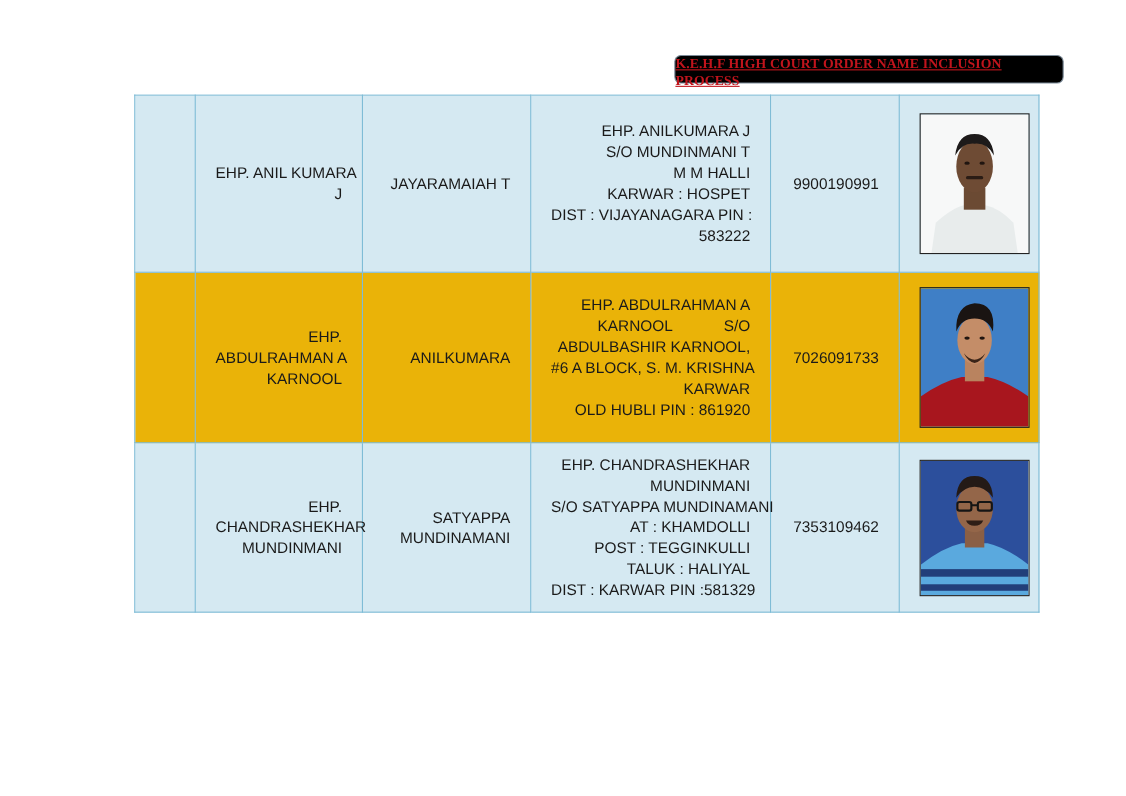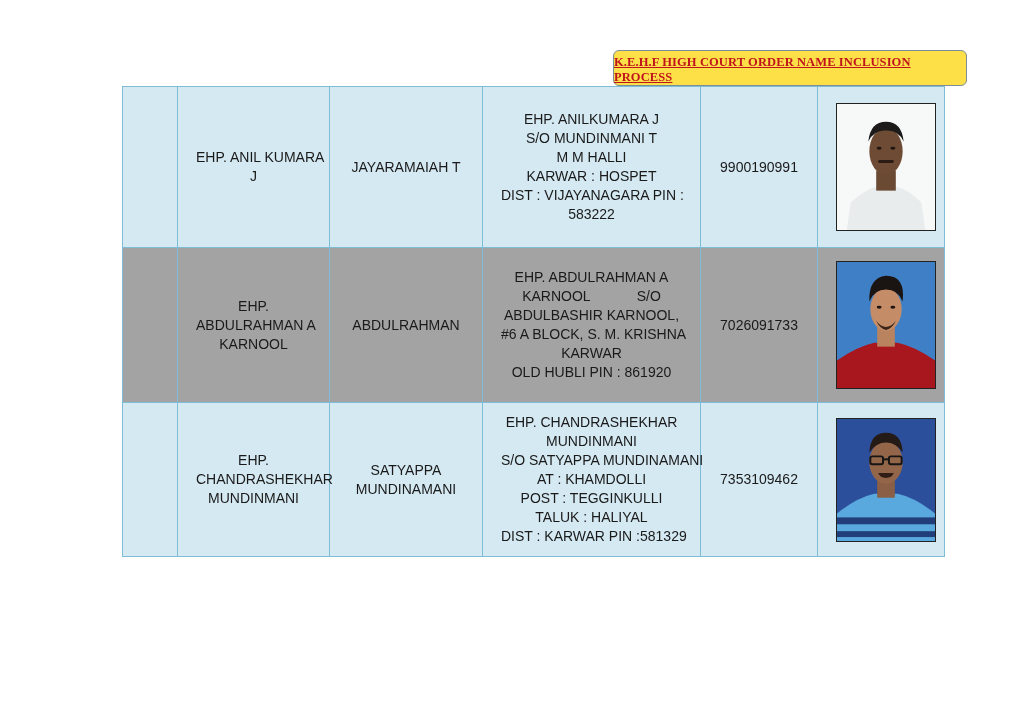--- a/index.html
+++ b/index.html
@@ -1,36 +1,36 @@
 <!DOCTYPE html>
 <html><head>
 <meta charset="utf-8">
 <style>
   html, body { margin: 0; padding: 0; background: #ffffff; }
   body { width: 1024px; height: 724px; position: relative; overflow: hidden;
          font-family: "Liberation Sans", "DejaVu Sans", sans-serif; color: #1a1a1a; }
   .title-box {
-    position: absolute; left: 613px; top: 50px; width: 354px; height: 36px;
+    position: absolute; left: 613px; top: 50px; width: 354px; height: 26px;
     border: 1.5px solid #7d8c99; border-radius: 6px; box-sizing: border-box;
-    display: flex; align-items: flex-end; justify-content: center; background: #fde047;
+    display: flex; align-items: flex-start; justify-content: center; background: #000000;
   }
   .title-text {
     font-family: "Liberation Serif", "DejaVu Serif", serif; font-weight: bold;
     font-size: 12.5px; color: #c0141c; text-decoration: underline; letter-spacing: 0.1px;
   }
   table.records {
     position: absolute; left: 122px; top: 86px; border-collapse: collapse;
     table-layout: fixed; width: 822px;
   }
   table.records td {
-    border: 1.5px solid #7fbcd6; text-align: center; vertical-align: middle;
+    border: 1.5px solid #7fbcd6; text-align: right; vertical-align: middle;
     font-size: 14px; line-height: 19px; padding: 0 18px; box-sizing: border-box;
   }
   tr.shaded td { background: #d5e9f2; }
-  tr.plain td { background: #a3a3a3; }
+  tr.plain td { background: #eab308; }
   tr.r1 { height: 161px; }
   tr.r2 { height: 155px; }
   tr.r3 { height: 154px; }
   td.addr { font-size: 13.5px; line-height: 19px; }
   .line { display: block; white-space: nowrap; }
   .photo {
     display: block; margin: 0 auto; width: 100px; border: 1.5px solid #222;
     position: relative; overflow: hidden; box-sizing: border-box;
   }
   .photo svg { display: block; width: 100%; height: 100%; }
@@ -88,21 +88,21 @@
   </tr>
 
   <tr class="plain r2">
     <td></td>
     <td>
       <span class="line">EHP.</span>
       <span class="line">ABDULRAHMAN A</span>
       <span class="line">KARNOOL</span>
     </td>
     <td>
-      <span class="line">ABDULRAHMAN</span>
+      <span class="line">ANILKUMARA</span>
     </td>
     <td class="addr">
       <span class="line">EHP. ABDULRAHMAN A</span>
       <span class="line" style="white-space:pre;">KARNOOL            S/O</span>
       <span class="line">ABDULBASHIR KARNOOL,</span>
       <span class="line">#6 A BLOCK, S. M. KRISHNA</span>
       <span class="line">KARWAR</span>
       <span class="line">OLD HUBLI PIN : 861920</span>
     </td>
     <td>7026091733</td>

